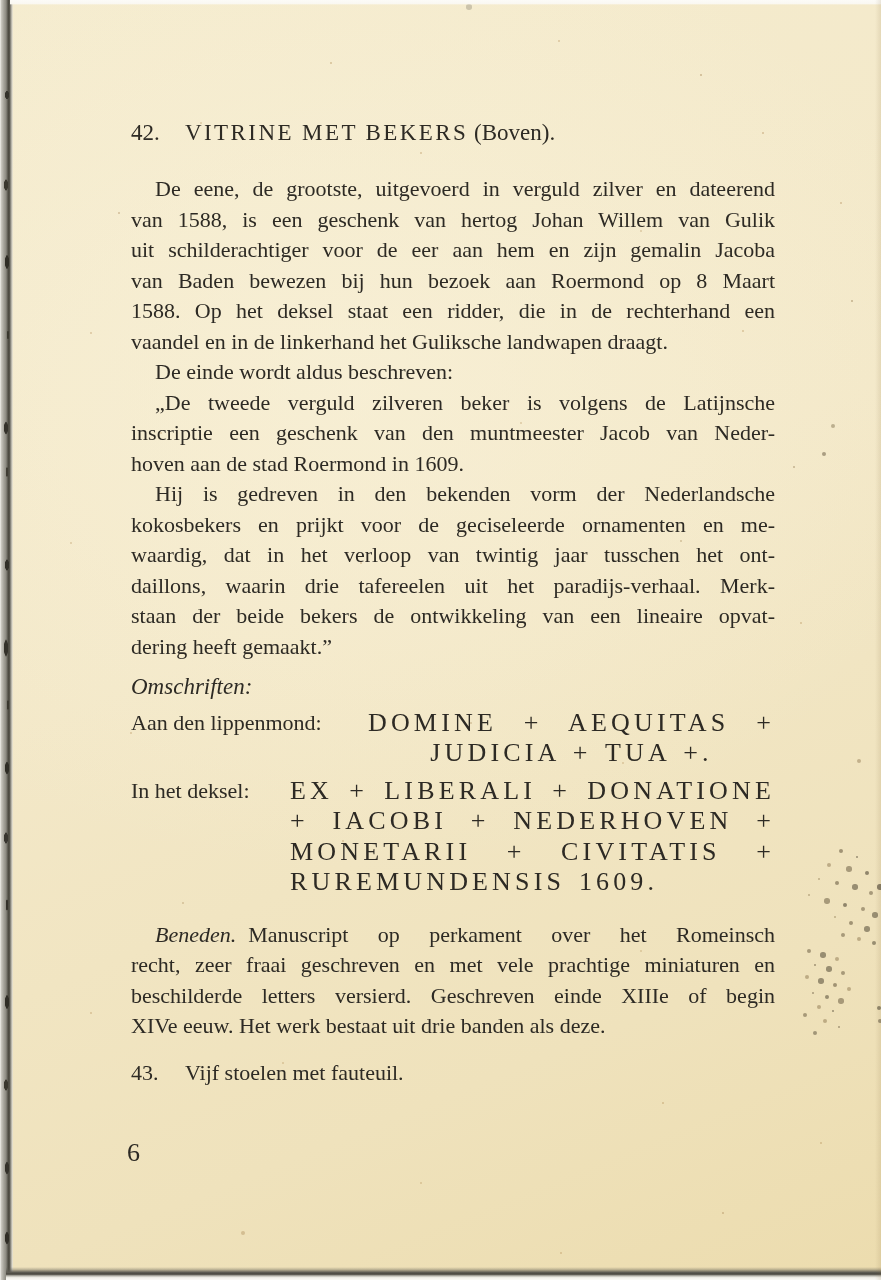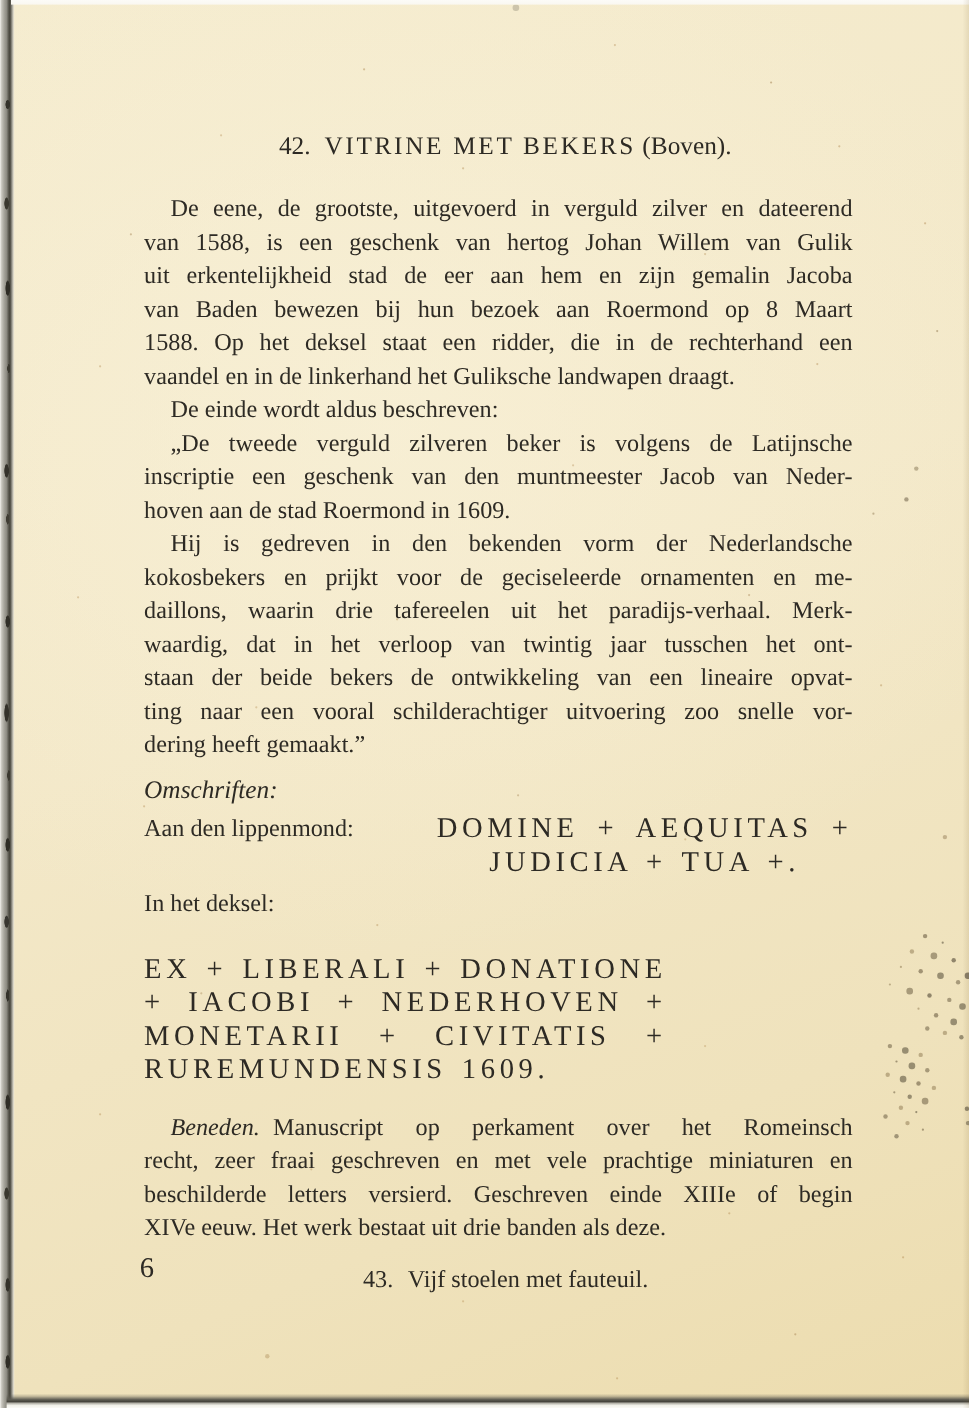--- a/index.html
+++ b/index.html
@@ -105,30 +105,30 @@
       40px 164px 0 1px rgba(128,106,66,.45), 54px 168px 0 0 rgba(66,57,40,.50),
       26px 172px 0 1px rgba(96,82,56,.50), 46px 178px 0 1px rgba(128,106,66,.45),
       60px 184px 0 0 rgba(96,82,56,.50), 36px 190px 0 1px rgba(66,57,40,.45),
       100px 165px 0 1px rgba(56,48,34,.50), 101px 178px 0 1px rgba(66,57,40,.45);
   }
   
   .content {
     position: absolute; left: 131px; top: 118px; width: 644px;
     font-size: 22px; line-height: 30.5px;
   }
-  .entry-heading { line-height: 30px; font-size: 23px; margin-bottom: 26px; white-space: nowrap; text-align: center; }
+  .entry-heading { line-height: 30px; font-size: 23px; margin-bottom: 26px; white-space: nowrap; }
   .h-num { display: inline-block; width: 54px; }
   .h-caps { letter-spacing: .105em; }
   .line { text-align: justify; text-align-last: justify; }
   .line.last-left   { text-align-last: left; }
   .line.last-center { text-align-last: center; }
   .indent .line:first-child, .line.first-indent { text-indent: 24px; }
   .omschriften { margin-top: 10px; font-style: italic; font-size: 23px; line-height: 30.5px; }
-  .insc { display: flex; align-items: flex-start; margin-top: 5px; gap: 29px; }
-  .insc.insc2 { margin-top: 7px; flex-direction: column; }
+  .insc { display: flex; align-items: flex-start; margin-top: 5px; }
+  .insc.insc2 { margin-top: 7px; }
   .insc-label { flex: 0 0 auto; line-height: 30.5px; }
   .insc-label.w1 { width: 237px; }
   .insc-label.w2 { width: 159px; }
   .insc-lines { flex: 1 1 auto; }
   .insc-lines .line { font-size: 26px; line-height: 30.5px; letter-spacing: .16em; word-spacing: .12em; }
   .beneden { margin-top: 22px; }
   .beneden .it { font-style: italic; }
   .beneden .sp { display: inline-block; width: 12px; }
   .entry-heading.e43 { margin-top: 16px; margin-bottom: 10px; font-size: 22px; }
   .page-number {
@@ -150,40 +150,39 @@
   <div class="content">
 
     <div class="entry-heading">
       <span class="h-num">42.</span><span class="h-caps">VITRINE MET BEKERS</span>
       <span class="h-suffix">(Boven).</span>
     </div>
 
     <div class="para indent">
         <div class="line">De eene, de grootste, uitgevoerd in verguld zilver en dateerend</div>
         <div class="line">van 1588, is een geschenk van hertog Johan Willem van Gulik</div>
-        <div class="line">uit erkentelijkheid stad de eer aan hem en zijn gemalin Jacoba</div>
+        <div class="line">uit schilderachtiger voor de eer aan hem en zijn gemalin Jacoba</div>
         <div class="line">van Baden bewezen bij hun bezoek aan Roermond op 8 Maart</div>
         <div class="line">1588. Op het deksel staat een ridder, die in de rechterhand een</div>
         <div class="line last-left">vaandel en in de linkerhand het Guliksche landwapen draagt.</div>
       </div>
     <div class="para indent">
         <div class="line last-left">De einde wordt aldus beschreven:</div>
       </div>
     <div class="para indent">
         <div class="line">„De tweede verguld zilveren beker is volgens de Latijnsche</div>
         <div class="line">inscriptie een geschenk van den muntmeester Jacob van Neder-</div>
         <div class="line last-left">hoven aan de stad Roermond in 1609.</div>
       </div>
     <div class="para indent">
         <div class="line">Hij is gedreven in den bekenden vorm der Nederlandsche</div>
         <div class="line">kokosbekers en prijkt voor de geciseleerde ornamenten en me-</div>
+        <div class="line">waardig, dat in het verloop van twintig jaar tusschen het ont-</div>
         <div class="line">daillons, waarin drie tafereelen uit het paradijs-verhaal. Merk-</div>
-        <div class="line">waardig, dat in het verloop van twintig jaar tusschen het ont-</div>
         <div class="line">staan der beide bekers de ontwikkeling van een lineaire opvat-</div>
-        <div class="line">ting naar een vooral schilderachtiger uitvoering zoo snelle vor-</div>
         <div class="line last-left">dering heeft gemaakt.”</div>
       </div>
 
     <div class="omschriften">Omschriften:</div>
 
     <div class="insc">
       <span class="insc-label w1">Aan den lippenmond:</span>
       <div class="insc-lines">
           <div class="line">DOMINE + AEQUITAS +</div>
           <div class="line last-center">JUDICIA + TUA +.</div>

